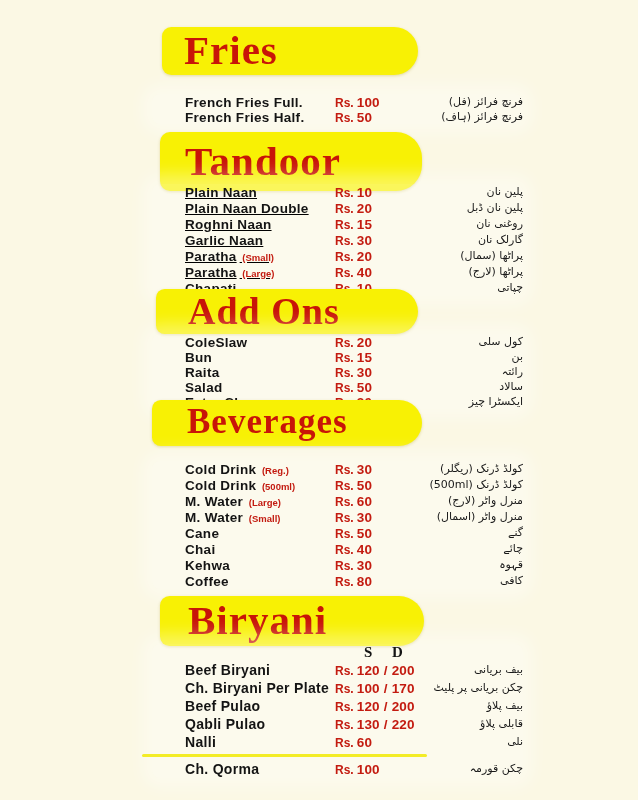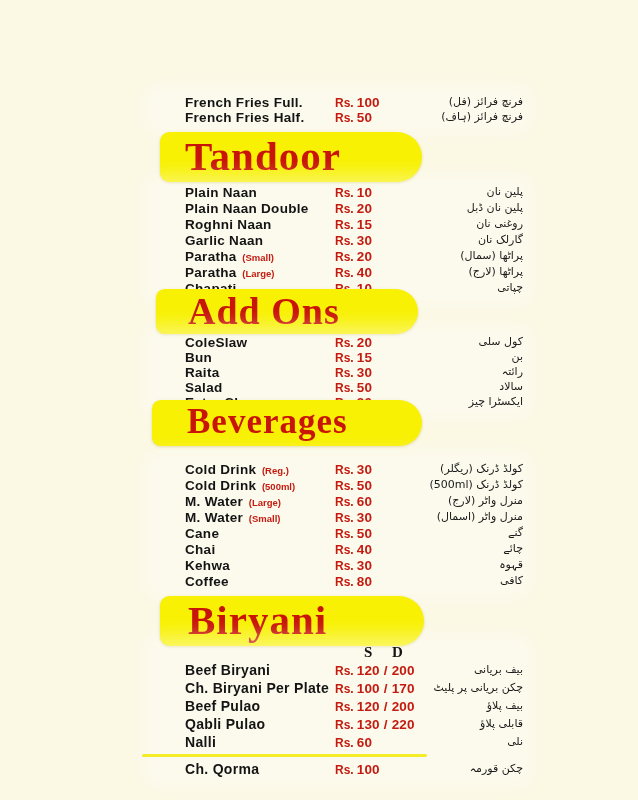--- a/index.html
+++ b/index.html
@@ -22,41 +22,41 @@
   }
   .banner-title{
     font-family:"Liberation Serif", serif;
     font-weight:bold;
     color:#c81508;
     letter-spacing:1px;
     white-space:nowrap;
     transform:translateY(-1px);
   }
   #banner-0{top:27px;left:162px;width:256px;height:48px;padding-left:22px;font-size:41px;}
-  #banner-1{top:132px;left:160px;width:262px;height:50px;padding-left:25px;font-size:41px;}
+  #banner-1{top:132px;left:160px;width:262px;height:59px;padding-left:25px;font-size:41px;}
   #banner-2{top:289px;left:156px;width:262px;height:45px;padding-left:32px;font-size:38px;}
   #banner-3{top:400px;left:152px;width:270px;height:46px;padding-left:35px;font-size:35px;}
   #banner-4{top:596px;left:160px;width:264px;height:50px;padding-left:28px;font-size:41px;}
 
   
   .items{
     position:absolute;left:152px;width:371px;
     background:rgba(255,255,255,.35);
     box-shadow:0 0 16px 10px rgba(255,255,255,.35);
     border-radius:8px;
   }
   #items-0{top:94px;}
   #items-1{top:184px;}
   #items-2{top:334px;}
   #items-3{top:461px;}
   #items-4{top:644px;}
 
   .row{position:relative;}
   #items-0 .row{height:15px;line-height:15px;}
-  #items-1 .row{height:16px;line-height:16px;}
+  #items-1 .row{height:16px;line-height:16px;text-decoration:underline;}
   #items-2 .row{height:15px;line-height:15px;}
   #items-3 .row{height:16px;line-height:16px;}
   #items-4 .row{height:18px;line-height:18px;}
 
   .iname{
     margin-left:33px;
     font-size:13.5px;font-weight:bold;color:#141414;
     letter-spacing:.3px;white-space:nowrap;
   }
   #items-4 .iname{font-size:14px;margin-top:41px;}
@@ -93,20 +93,23 @@
     margin:3px 0 3px -10px;
     background:#f3ec27;
     border-radius:2px;
   }
 </style>
 </head>
 <body>
 
 <div id="menu-page">
 
+  <div class="banner" id="banner-0">
+    <span class="banner-title">Fries</span>
+  </div>
   <div class="items" id="items-0">
       <div class="row"><span class="iname">French Fries Full.</span><span class="price"><span class="cur">Rs.</span><span class="amt">100</span></span><span class="urdu">فرنچ فرائز (فل)</span></div>
       <div class="row"><span class="iname">French Fries Half.</span><span class="price"><span class="cur">Rs.</span><span class="amt">50</span></span><span class="urdu">فرنچ فرائز (ہاف)</span></div>
     </div>
 
   <div class="banner" id="banner-1">
     <span class="banner-title">Tandoor</span>
   </div>
   <div class="items" id="items-1">
       <div class="row"><span class="iname">Plain Naan</span><span class="price"><span class="cur">Rs.</span><span class="amt">10</span></span><span class="urdu">پلین نان</span></div>

